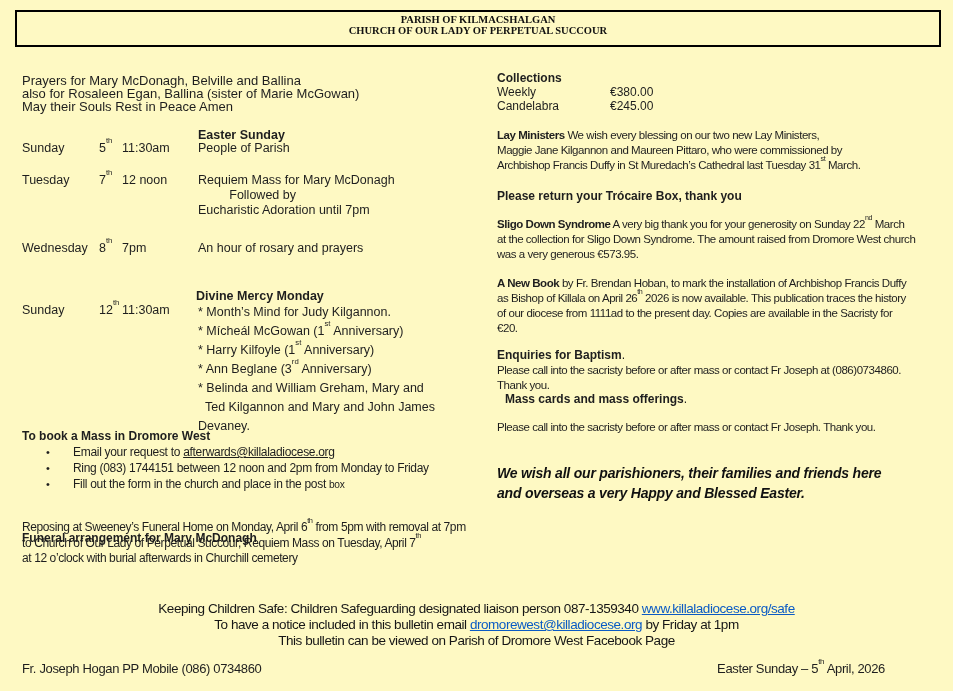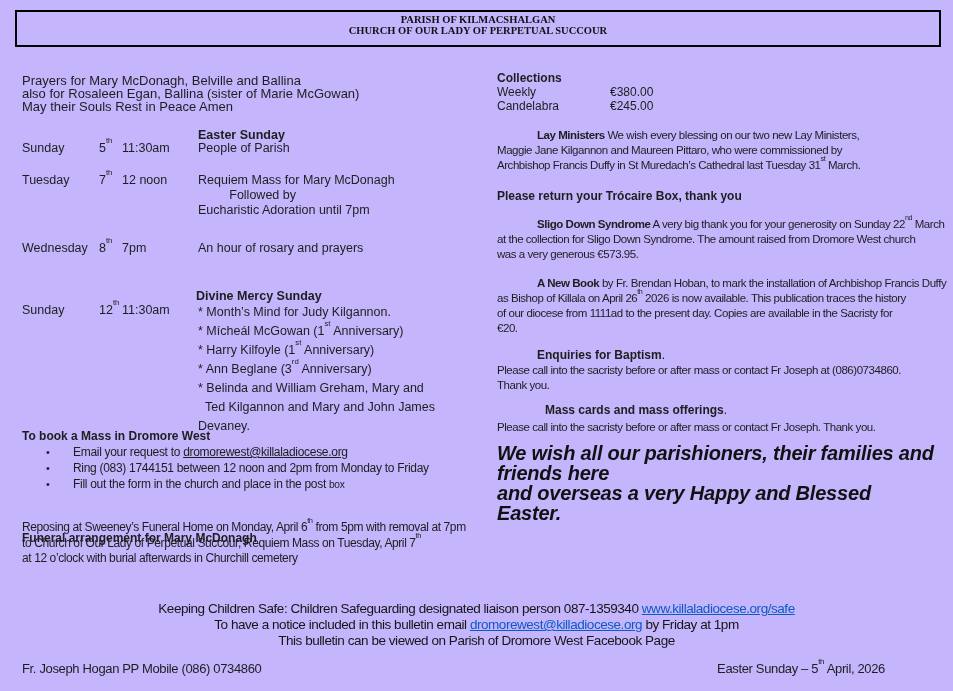--- a/index.html
+++ b/index.html
@@ -1,22 +1,22 @@
 <!DOCTYPE html>
 <html><head>
 <meta charset="utf-8">
 <style>
   html,body { margin:0; padding:0; background:#ffffff; }
   .page {
-    position:relative; width:953px; height:691px; background:#c4b5fd;
+    position:relative; width:953px; height:691px; background:#fef9c3;
     font-family:"Liberation Sans", sans-serif; font-size:12px; color:#1e1e1e;
     overflow:hidden;
   }
   sup { font-size:0.62em; line-height:0; position:relative; top:-0.45em; }
-  .b { font-weight:bold;margin-left:40px; }
+  .b { font-weight:bold; }
 
   
   .header-box {
     position:absolute; left:15px; top:10px; width:922px; height:31px;
     border:2px solid #000; text-align:center; padding-top:2px;
     font-family:"Liberation Serif", serif; font-weight:bold;
     font-size:10.5px; line-height:11px; color:#111;
   }
 
   
@@ -42,22 +42,22 @@
   .small-word { font-size:0.85em; }
 
   .funeral-text { top:446px; line-height:15.5px; font-size:12px; letter-spacing:-0.4px; width:462px; }
 
   .rc-body { font-size:11.5px; letter-spacing:-0.45px; line-height:15px; width:456px; }
   .collections-heading { top:0; font-weight:bold; font-size:12px; }
   .col-row { position:absolute; left:0; width:260px; font-size:12px; }
   .col-row .amount { position:absolute; left:113px; }
 
   .wish {
-    top:372px; width:440px; font-weight:bold; font-style:italic;
-    font-size:20px; line-height:20px; letter-spacing:-0.2px; color:#111;
+    top:392px; width:440px; font-weight:bold; font-style:italic;
+    font-size:14px; line-height:20px; letter-spacing:-0.2px; color:#111;
   }
 
   .lnk { text-decoration:underline; cursor:pointer; }
   .lnk-black { color:#1e1e1e; }
   .lnk-blue { color:#0b5bc4; }
 
   .footer-line {
     position:absolute; left:0; width:953px; text-align:center;
     font-size:13.5px; letter-spacing:-0.45px; color:#161616;
   }
@@ -93,32 +93,32 @@
       <span class="desc">Requiem Mass for Mary McDonagh<br>&nbsp;&nbsp;&nbsp;&nbsp;&nbsp;&nbsp;&nbsp;&nbsp;&nbsp;Followed by<br>Eucharistic Adoration until 7pm</span>
     </div>
 
     <div class="sched-row" style="top:167px;">
       <span class="day">Wednesday</span>
       <span class="date">8<sup>th</sup></span>
       <span class="time">7pm</span>
       <span class="desc">An hour of rosary and prayers</span>
     </div>
 
-    <div class="blk sched-title" style="top:215px; left:174px;">Divine Mercy Sunday</div>
+    <div class="blk sched-title" style="top:215px; left:174px;">Divine Mercy Monday</div>
     <div class="sched-row" style="top:229px;">
       <span class="day">Sunday</span>
       <span class="date">12<sup>th</sup></span>
       <span class="time">11:30am</span>
       <span class="desc wide">* Month’s Mind for Judy Kilgannon.<br>* Mícheál McGowan (1<sup>st</sup> Anniversary)<br>* Harry Kilfoyle (1<sup>st</sup> Anniversary)<br>* Ann Beglane (3<sup>rd</sup> Anniversary)<br>* Belinda and William Greham, Mary and<br>&nbsp;&nbsp;Ted Kilgannon and Mary and John James Devaney.</span>
     </div>
 
     <div class="blk sec-heading" style="top:355px;">To book a Mass in Dromore West</div>
     <div class="blk bullets">
       <div class="bullet">
-        <span>Email your request to </span><span class="lnk lnk-black">dromorewest@killaladiocese.org</span>
+        <span>Email your request to </span><span class="lnk lnk-black">afterwards@killaladiocese.org</span>
       </div>
       <div class="bullet">
         <span>Ring (083) 1744151 between 12 noon and 2pm from Monday to Friday</span>
       </div>
       <div class="bullet">
         <span>Fill out the form in the church and place in the post </span><span class="small-word">box</span>
       </div>
     </div>
 
     <div class="blk sec-heading" style="top:457px;">Funeral arrangement for Mary McDonagh</div>
@@ -149,21 +149,21 @@
 
     <div class="blk rc-body" style="top:205px;">
       <span class="b">A New Book</span><span> by Fr. Brendan Hoban, to mark the installation of Archbishop Francis Duffy<br>as Bishop of Killala on April 26<sup>th</sup> 2026 is now available.  This publication traces the history<br>of our diocese from 1111ad to the present day.  Copies are available in the Sacristy for<br>€20.</span>
     </div>
 
     <div class="blk sec-heading" style="top:277px;">
       <span class="b">Enquiries for Baptism</span><span style="font-weight:normal">.</span>
     </div>
     <div class="blk rc-body" style="top:292px; line-height:14.5px;">Please call into the sacristy before or after mass or contact Fr Joseph at (086)0734860.<br>Thank you.</div>
 
-    <div class="blk sec-heading" style="top:332px;padding-left:8px;">
+    <div class="blk sec-heading" style="top:321px;padding-left:8px;">
       <span class="b">Mass cards and mass offerings</span><span style="font-weight:normal">.</span>
     </div>
     <div class="blk rc-body" style="top:349px;">Please call into the sacristy before or after mass or contact Fr Joseph. Thank you.</div>
 
     <div class="blk wish">We wish all our parishioners, their families and friends here<br>and overseas a very Happy and Blessed Easter.</div>
   </div>
 
   <div class="footer-line" style="top:601px;">
     <span>Keeping Children Safe: Children Safeguarding designated liaison person 087-1359340 </span><span class="lnk lnk-blue">www.killaladiocese.org/safe</span>
   </div>

